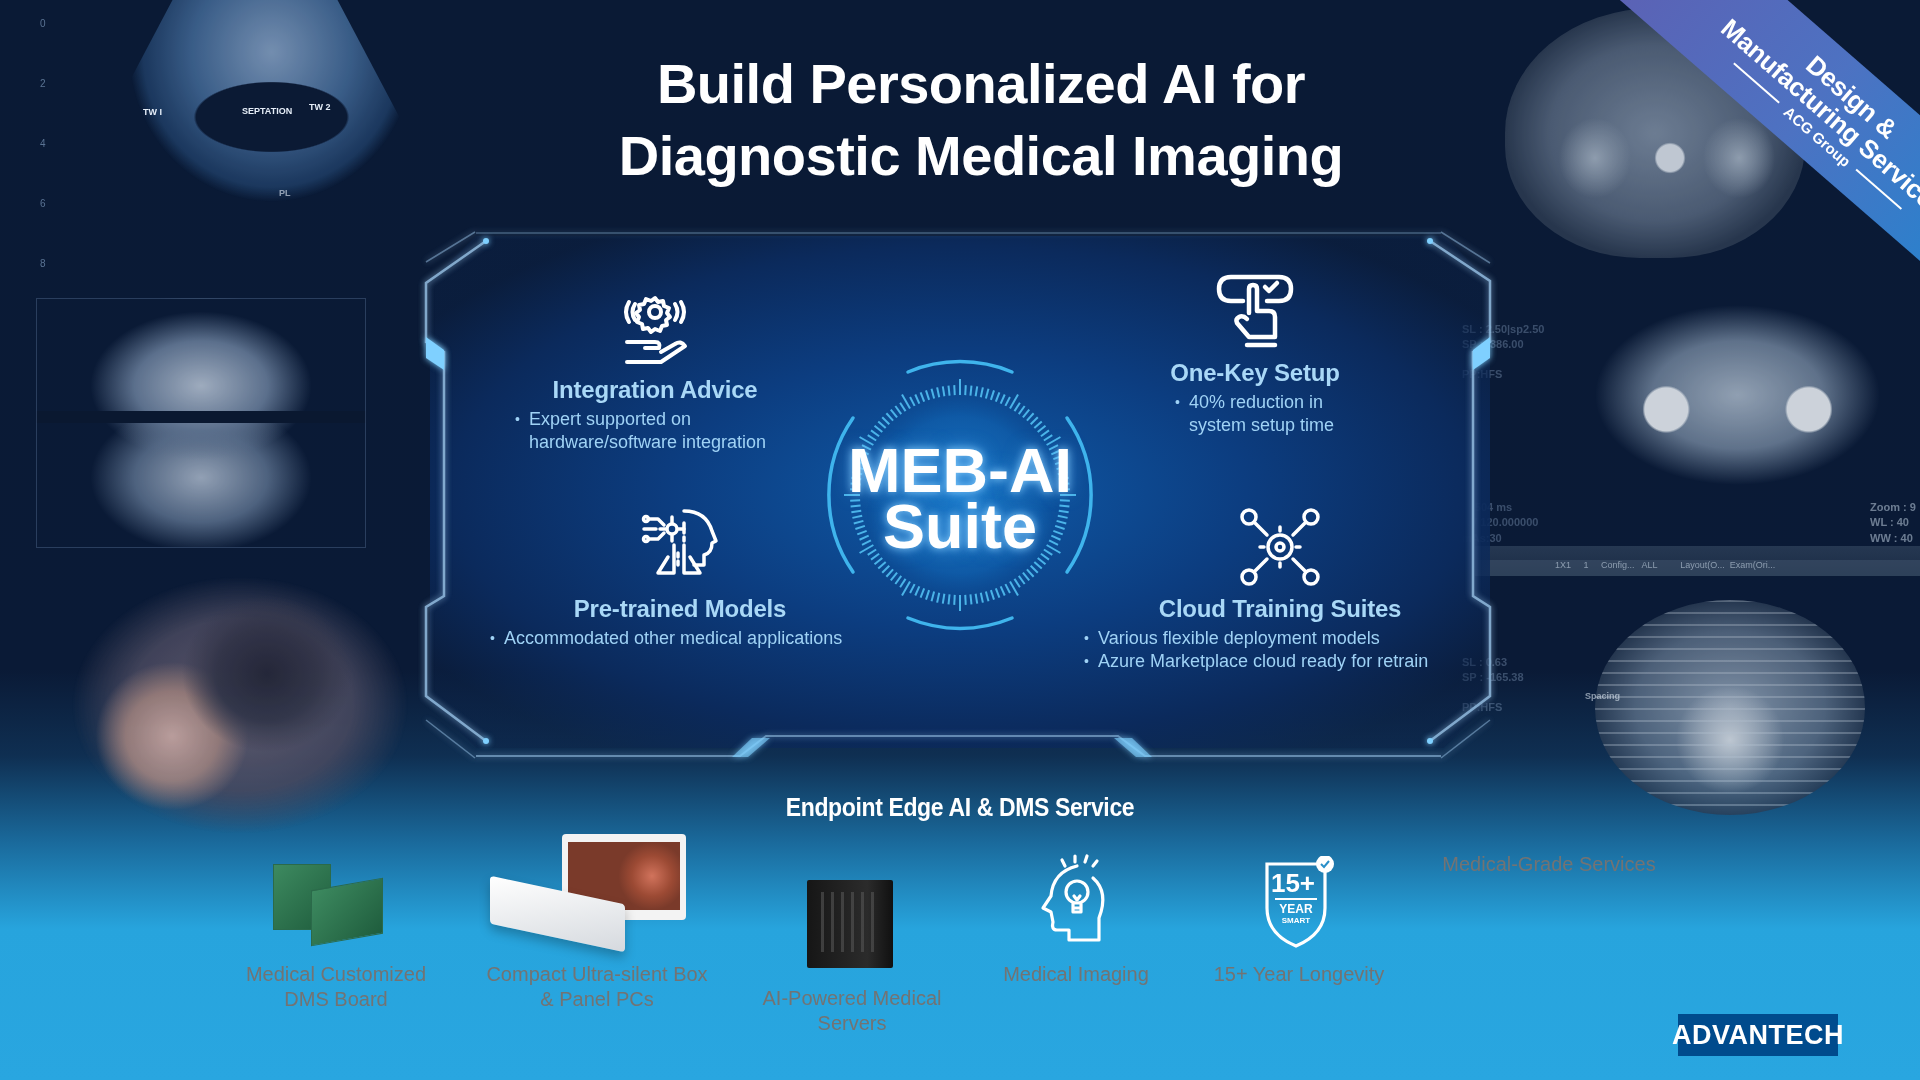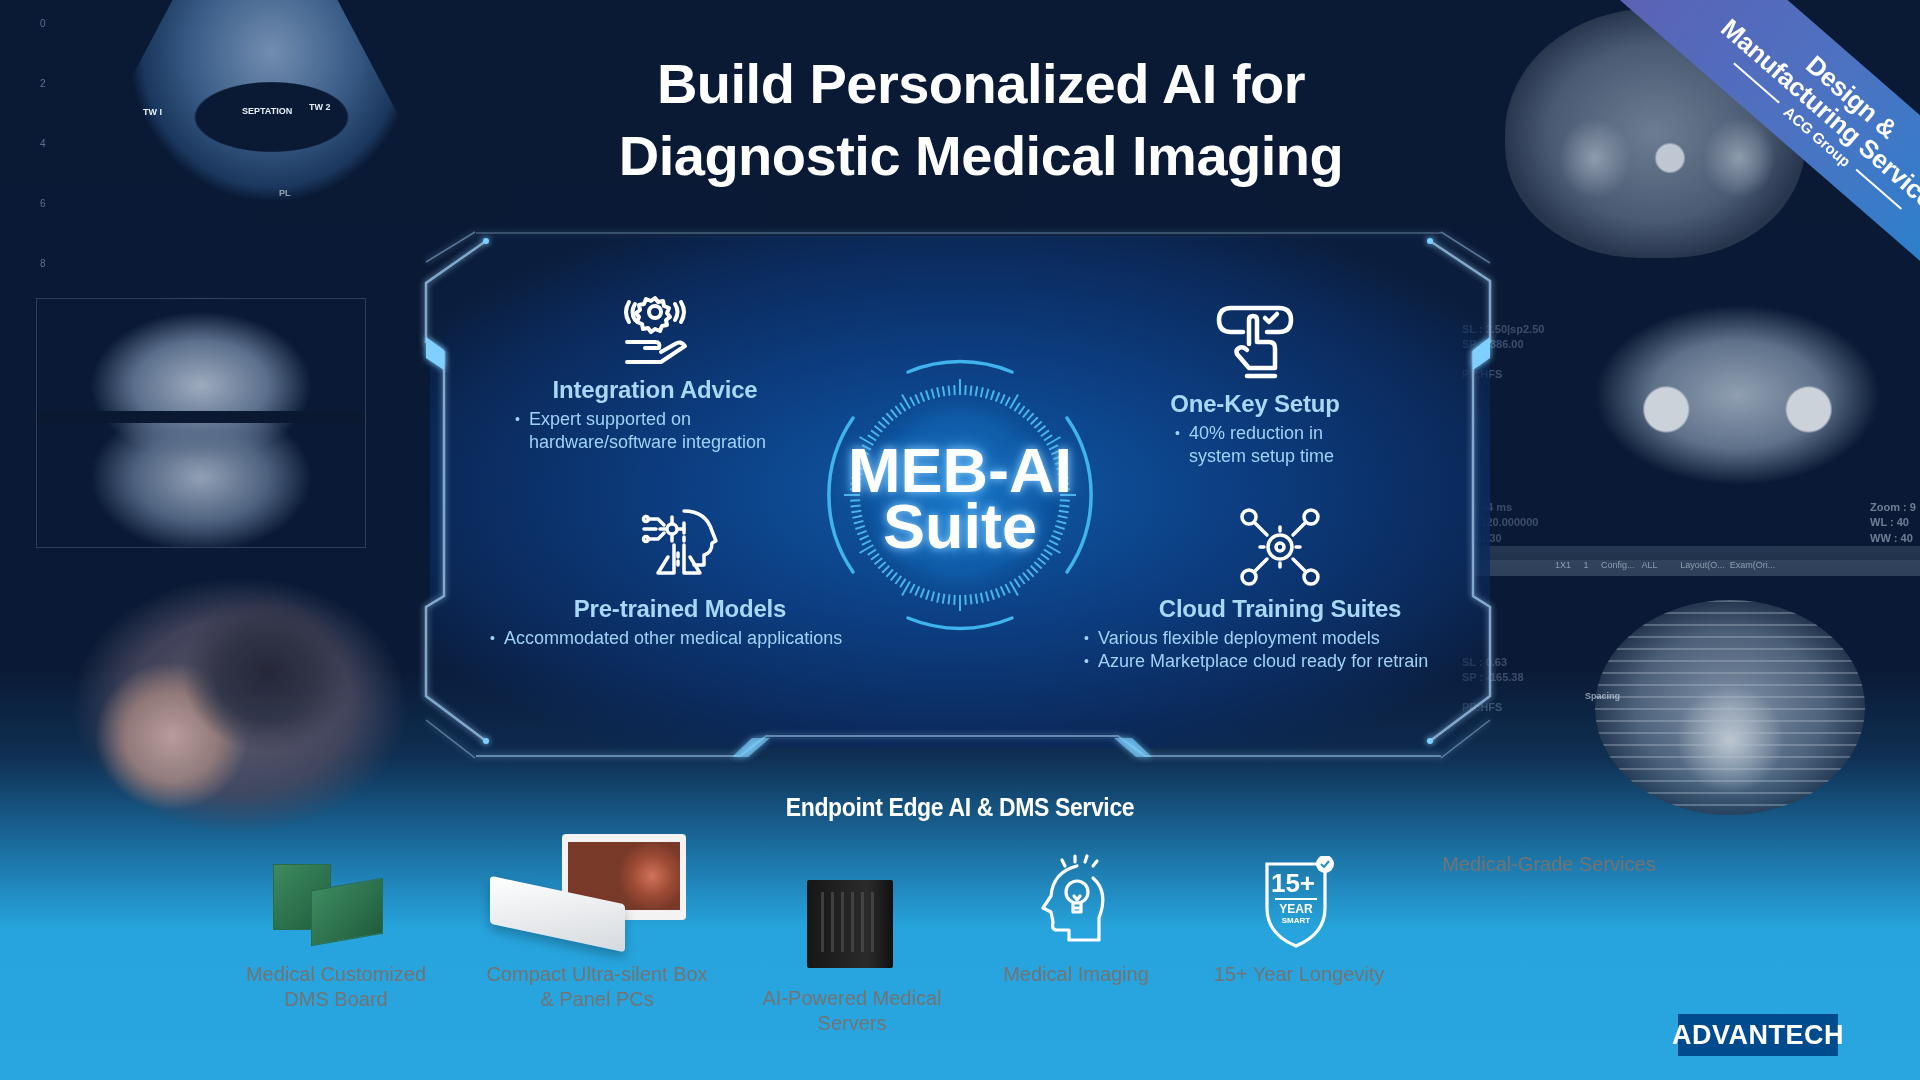--- a/index.html
+++ b/index.html
@@ -107,21 +107,21 @@
   }
   svg.frame { position: absolute; left: 0; top: 0; width: 1920px; height: 1080px; pointer-events: none; }
 
   .feature { position: absolute; text-align: center; }
   .feature .f-icon { display: block; margin: 0 auto 6px; }
   .feature .f-title { font-weight: bold; font-size: 24px; color: #a9d8f7; letter-spacing: -.2px; }
   .feature .f-bullets { list-style: none; color: #9fd2f5; font-size: 18px; line-height: 23px; text-align: left; margin-top: 4px; }
   .feature .f-bullets li { position: relative; padding-left: 14px; }
   .feature .f-bullets li::before { content: "\2022"; position: absolute; left: 0; font-size: 14px; }
   .feat-ia { left: 505px; top: 290px; width: 300px; }
-  .feat-ok { left: 1120px; top: 304px; width: 270px; }
+  .feat-ok { left: 1120px; top: 273px; width: 270px; }
   .feat-pm { left: 480px; top: 505px; width: 400px; }
   .feat-ct { left: 1080px; top: 505px; width: 400px; }
 
   .core { position: absolute; left: 815px; top: 350px; width: 290px; height: 290px; }
   .core-text {
     position: absolute; left: 0; top: 92px; width: 290px; text-align: center;
     font-weight: bold; font-size: 63px; line-height: 56px; color: #fff;
     text-shadow: 0 0 8px rgba(140,210,255,.9), 0 0 18px rgba(90,180,255,.6);
   }
 

